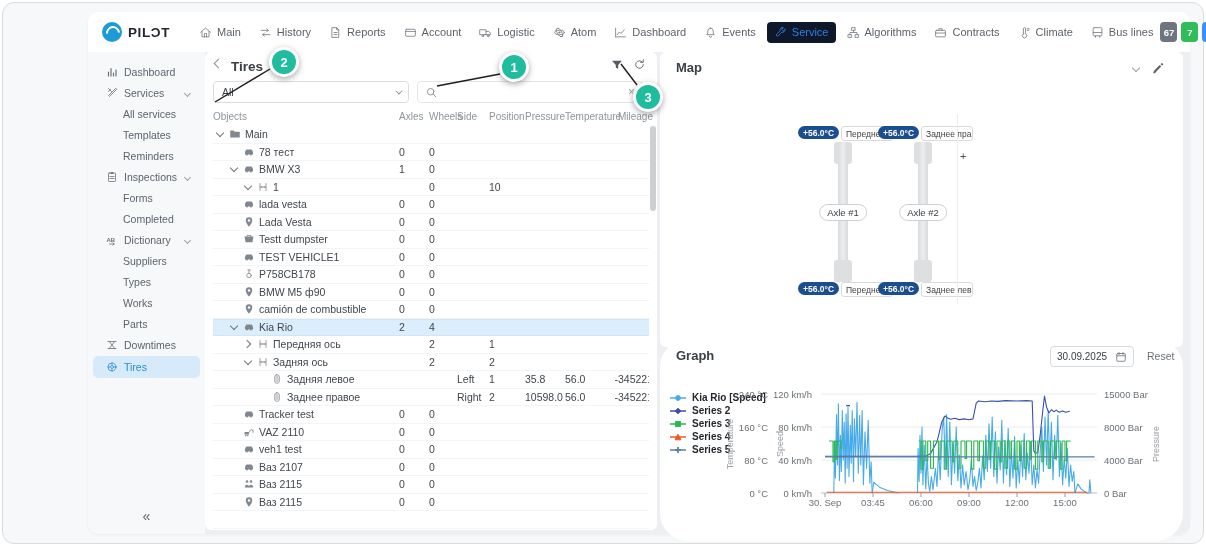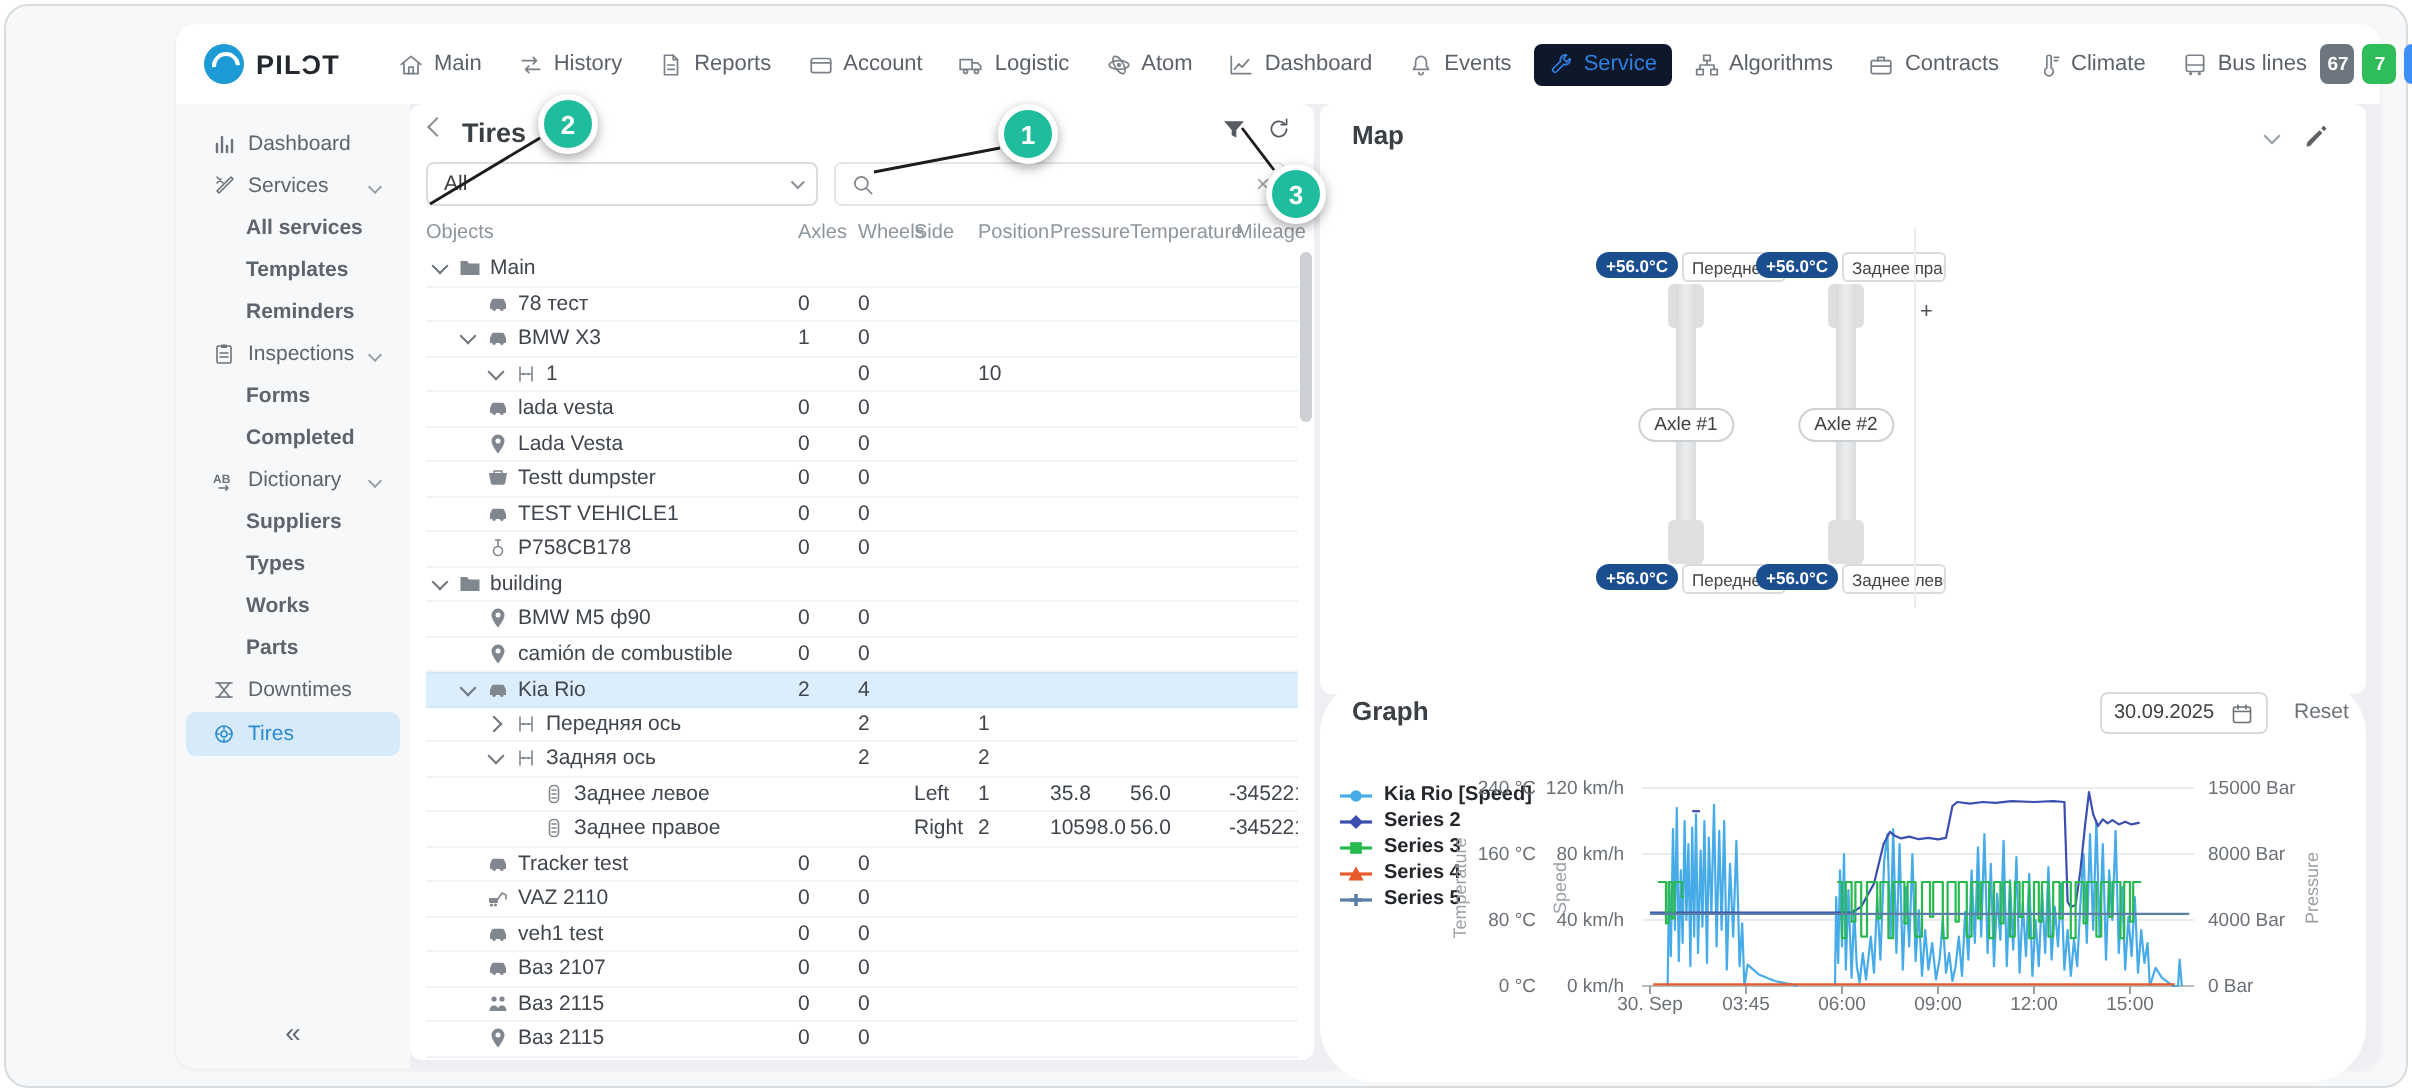--- a/index.html
+++ b/index.html
@@ -28,21 +28,21 @@
   .top-right { margin-left:auto; display:flex; align-items:center; }
   .counters { display:flex; gap:4px; }
   .counter { min-width:17px; height:20px; padding:0 3px; border-radius:4px; color:#fff; font-size:9.5px;
              font-weight:bold; display:flex; align-items:center; justify-content:center; }
 
   
   .sidebar { position:absolute; left:0; top:40px; bottom:0; width:117px; background:#f7f8f9;
              border-radius:0 0 0 10px; padding-top:10px; }
   .side-item { height:20px; display:flex; align-items:center; gap:6px; font-size:10.5px; color:#5d646d;
                padding-left:13px; margin:0 5px 1px 5px; border-radius:5px; cursor:pointer; position:relative; }
-  .side-item.lvl1 { padding-left:30px;font-weight:bold; }
+  .side-item.lvl1 { padding-left:30px; }
   .side-item .ic { color:#6b727b; display:flex; }
   .side-item.sel { background:#d7eaf9; color:#2a8cd0; height:22px; }
   .side-item.sel .ic { color:#2a8cd0; }
   .side-chev { position:absolute; right:10px; top:8px; width:5px; height:5px;
                border-right:1.3px solid #9aa0a6; border-bottom:1.3px solid #9aa0a6; transform:rotate(45deg); }
   .collapse { position:absolute; bottom:10px; left:0; width:117px; text-align:center; color:#5f6670;
               font-size:14px; cursor:pointer; }
 
   
   .content { position:absolute; left:117px; top:40px; right:0; bottom:0; background:#edeff2;
@@ -566,38 +566,20 @@
               </span>
               <span class="cell-axles">0</span>
               <span class="cell-wheels">0</span>
               <span class="cell-side"></span>
               <span class="cell-position"></span>
               <span class="cell-pressure"></span>
               <span class="cell-temperature"></span>
               <span class="cell-mileage"></span>
             </div>
             <div class="trow">
-              <span class="tree-cell" style="padding-left:2px">
-                <span class="exp open"></span>
-                <span class="ic">
-                  <svg width="12" height="12" viewBox="0 0 24 24" style="display:block" fill="none" stroke="currentColor" stroke-width="1.6" stroke-linecap="round" stroke-linejoin="round">
-                    <path d="M2.5 5h6.5l2 2.5h10.5V19h-19z" fill="currentColor" stroke="none"></path>
-                  </svg>
-                </span>
-                <span>building</span>
-              </span>
-              <span class="cell-axles"></span>
-              <span class="cell-wheels"></span>
-              <span class="cell-side"></span>
-              <span class="cell-position"></span>
-              <span class="cell-pressure"></span>
-              <span class="cell-temperature"></span>
-              <span class="cell-mileage"></span>
-            </div>
-            <div class="trow">
               <span class="tree-cell" style="padding-left:16px">
                 <span class="exp "></span>
                 <span class="ic">
                   <svg width="12" height="12" viewBox="0 0 24 24" style="display:block" fill="none" stroke="currentColor" stroke-width="1.6" stroke-linecap="round" stroke-linejoin="round">
                     <path d="M12 2.5a6.5 6.5 0 0 0-6.5 6.5c0 4.8 6.5 12.5 6.5 12.5S18.5 13.8 18.5 9A6.5 6.5 0 0 0 12 2.5z" fill="currentColor" stroke="none"></path>
                     <circle cx="12" cy="9" r="2.5" fill="#fff" stroke="none"></circle>
                   </svg>
                 </span>
                 <span>BMW M5 ф90</span>
               </span>
@@ -688,21 +670,21 @@
             </div>
             <div class="trow">
               <span class="tree-cell" style="padding-left:44px">
                 <span class="exp "></span>
                 <span class="ic">
                   <svg width="12" height="12" viewBox="0 0 24 24" style="display:block" fill="none" stroke="currentColor" stroke-width="1.6" stroke-linecap="round" stroke-linejoin="round">
                     <rect x="7.5" y="3.5" width="9" height="17" rx="4"></rect>
                     <path d="M10 8h4M10 12h4M10 16h4"></path>
                   </svg>
                 </span>
-                <span>Заднее левое</span>
+                <span>Задняя левое</span>
               </span>
               <span class="cell-axles"></span>
               <span class="cell-wheels"></span>
               <span class="cell-side">Left</span>
               <span class="cell-position">1</span>
               <span class="cell-pressure">35.8</span>
               <span class="cell-temperature">56.0</span>
               <span class="cell-mileage">-345221</span>
             </div>
             <div class="trow">

